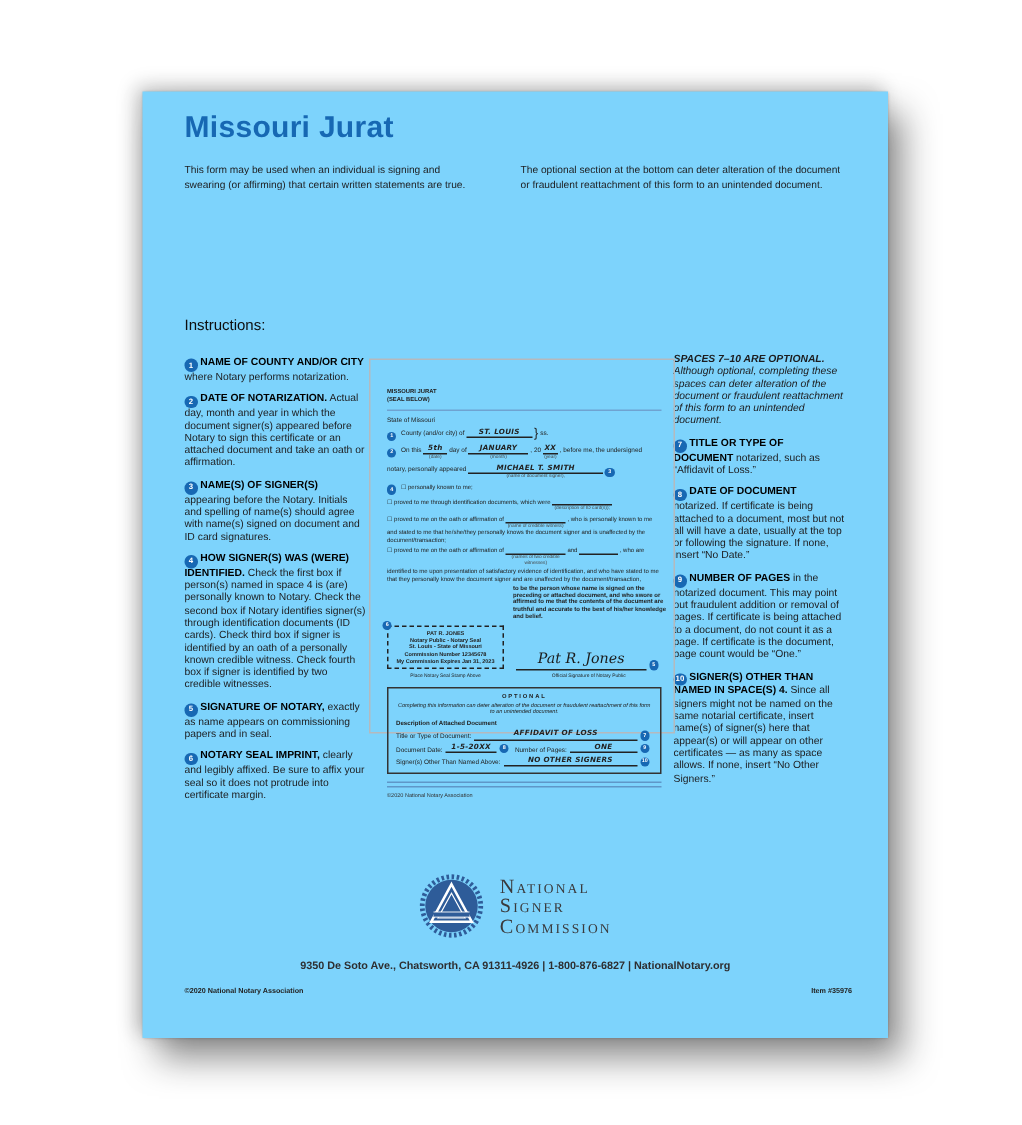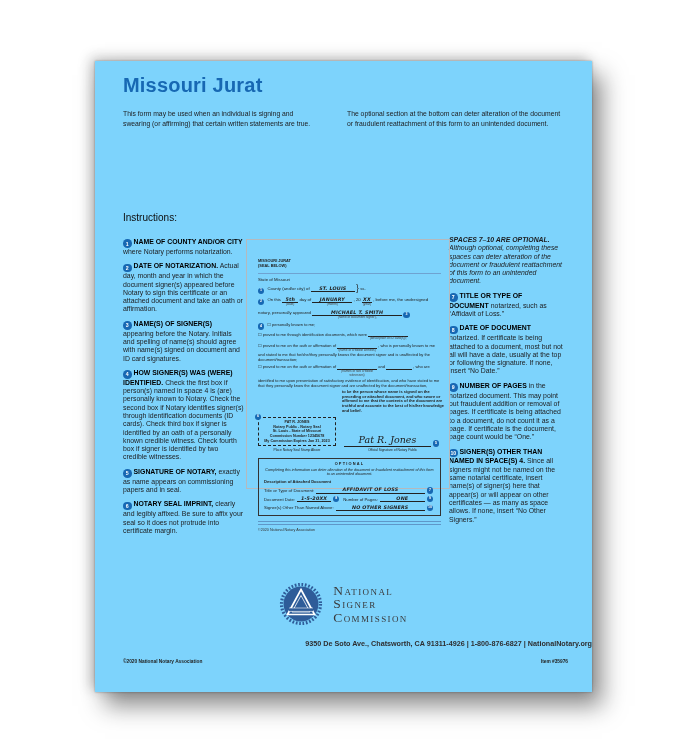--- a/index.html
+++ b/index.html
@@ -75,21 +75,21 @@
   .dbl-rule{margin-top:5px;height:2.2px;border-top:.8px solid #5f97c8;border-bottom:.8px solid #5f97c8;}
   .f-copy{margin-top:3px;font-size:3.7px;color:#333;}
   .w16{width:16px;} .w40{width:40px;} .w44{width:44px;} .w10{width:10px;}
   .w90{width:90px;} .w34{width:34px;} .w26{width:26px;}
   
   .logo{position:absolute;left:0;top:521px;width:100%;display:flex;justify-content:center;align-items:center;gap:10px;}
   .logo-text div{
     font-family:"Liberation Serif",serif;font-variant:small-caps;
     font-size:13.5px;line-height:13.5px;letter-spacing:1.4px;color:#3a3a3c;
   }
-  .address{position:absolute;left:0;top:578px;width:100%;text-align:right;font-size:7.2px;font-weight:bold;color:#2e2e30;}
+  .address{position:absolute;left:0;top:578px;width:100%;text-align:center;font-size:7.2px;font-weight:bold;color:#2e2e30;}
   .footline{position:absolute;left:28px;right:24px;top:598px;display:flex;justify-content:space-between;font-size:4.8px;font-weight:bold;color:#222;}
 </style>
 </head>
 <body>
 
 <div class="sheet">
 
   <h1 class="title">Missouri Jurat</h1>
   <p class="intro intro-left">This form may be used when an individual is signing and swearing (or affirming) that certain written statements are true.</p>
   <p class="intro intro-right">The optional section at the bottom can deter alteration of the document or fraudulent reattachment of this form to an unintended document.</p>

